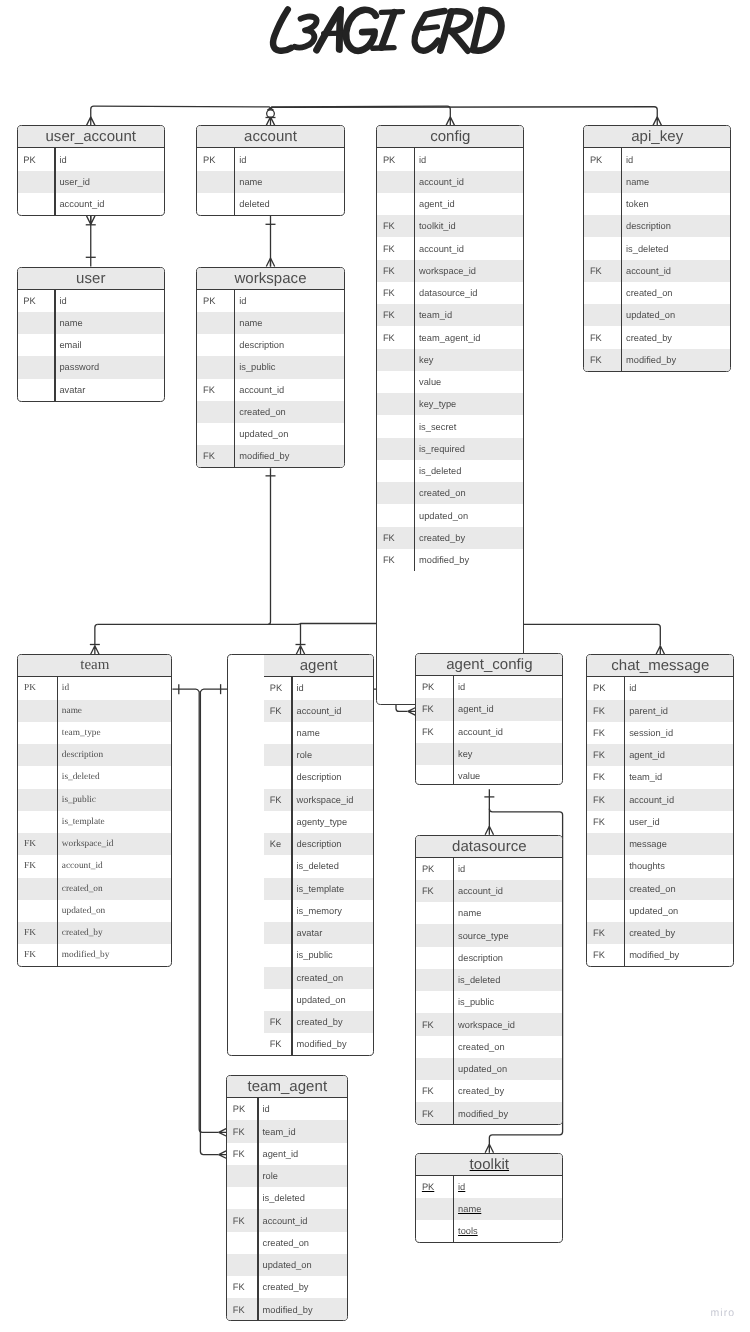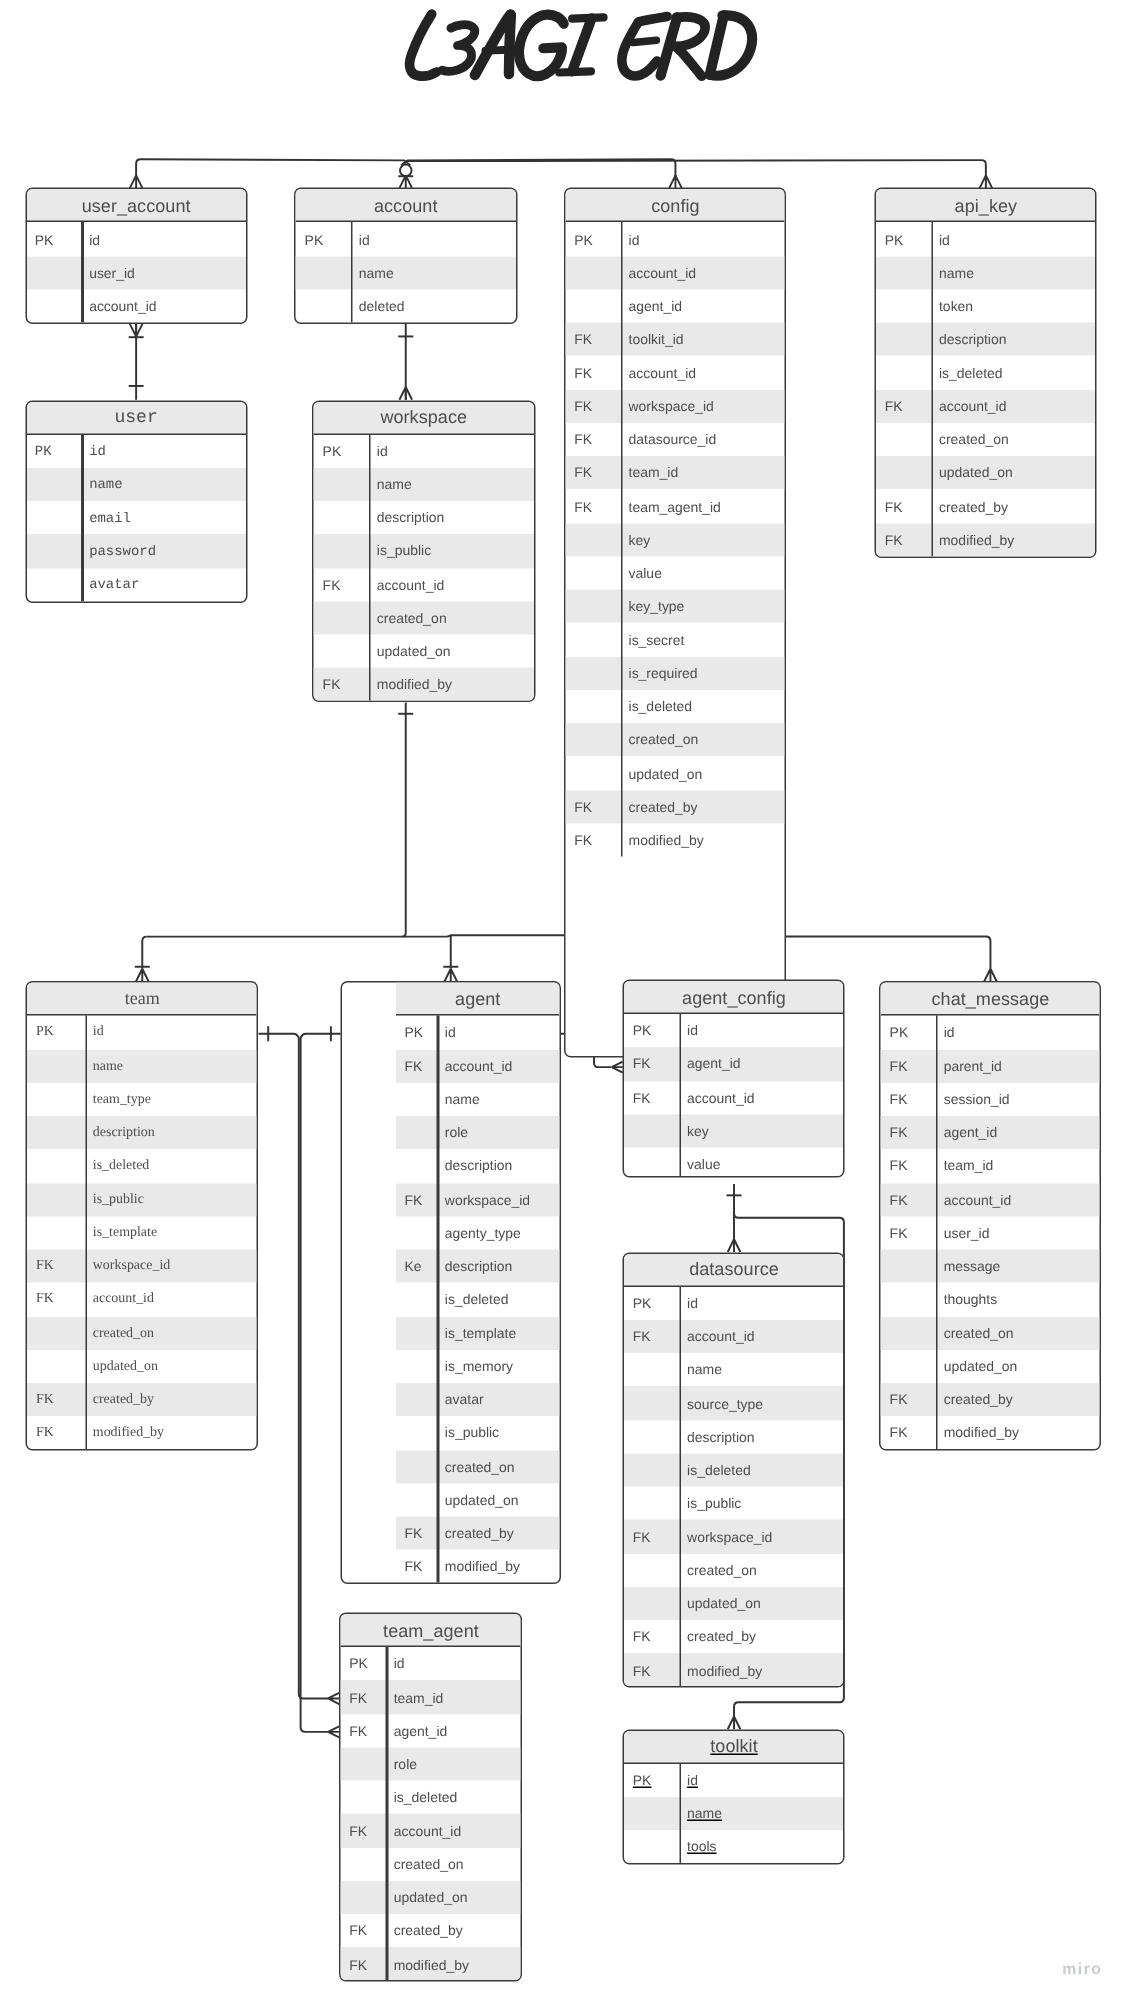--- a/index.html
+++ b/index.html
@@ -6,30 +6,30 @@
   html,body{margin:0;padding:0;}
   body{width:750px;height:1332px;background:#fff;font-family:"Liberation Sans",sans-serif;
        -webkit-font-smoothing:antialiased;text-rendering:geometricPrecision;
        position:relative;overflow:hidden;}
   #canvas{position:absolute;left:0;top:0;width:750px;height:1332px;}
   #connectors{position:absolute;left:0;top:0;width:750px;height:1332px;pointer-events:none;}
   .erd-table{position:absolute;box-sizing:border-box;border:1.45px solid #3a3a3a;border-radius:4.6px;
              background:#fff;overflow:hidden;}
   .tbl-head{box-sizing:border-box;height:22.0px;background:#e9e9e9;border-bottom:1.8px solid #3a3a3a;
             display:flex;align-items:center;justify-content:center;}
-  .tbl-head span{font-size:12px;color:#4d4d4d;letter-spacing:0.04px;}
+  .tbl-head span{font-size:15px;color:#4d4d4d;letter-spacing:0.04px;}
   .tbl-rows{position:relative;z-index:1;}
   .trow{box-sizing:border-box;height:22.25px;display:flex;align-items:center;position:relative;}
   .trow.alt{background:#e9e9e9;}
   .tkey{width:25%;flex:0 0 25%;box-sizing:border-box;padding-left:5.7px;font-size:9.3px;color:#4d4d4d;}
   .tfield{box-sizing:border-box;padding-left:5.3px;font-size:9.3px;color:#4d4d4d;}
   .vdiv{position:absolute;top:0;bottom:0;left:25%;width:1.45px;background:#3a3a3a;z-index:3;}
   #title{position:absolute;left:0;top:0;width:750px;text-align:center;}
   #watermark{position:absolute;right:15px;bottom:13px;font-size:10.5px;color:#c8cad4;
-             letter-spacing:1.0px;font-weight:700;}
+             letter-spacing:1.0px;font-weight:400;}
 </style>
 </head>
 <body>
 
 <div id="canvas">
   <div id="title">
     <svg width="750" height="70" viewBox="0 0 750 70">
     <path d="M287.8,9.4 C283.6,16.0 277.2,28.4 274.4,36.2 C271.4,44.6 273.6,49.8 279.2,50.6 C283.4,51.2 288.2,49.8 291.0,48.0" fill="none" stroke="#232323" stroke-width="6.45" stroke-linecap="round" stroke-linejoin="round"></path>
     <path d="M300.6,18.8 C304.6,16.6 310.8,15.6 314.2,17.4 C318.0,19.4 317.0,23.6 312.6,27.0 C310.2,28.8 307.3,29.9 305.0,30.3 C308.8,30.3 313.2,31.6 314.2,35.2 C315.4,39.6 311.2,44.6 305.2,46.6 C301.6,47.8 297.4,47.9 294.6,46.8" fill="none" stroke="#232323" stroke-width="5.85" stroke-linecap="round" stroke-linejoin="round"></path>
     <path d="M316.6,50.0 C321.0,42.0 334.0,18.0 340.3,9.6" fill="none" stroke="#232323" stroke-width="6.95" stroke-linecap="round" stroke-linejoin="round"></path>
@@ -259,21 +259,21 @@
         <div class="trow">
           <span class="tkey">FK</span>
           <span class="tfield">created_by</span>
         </div>
         <div class="trow alt">
           <span class="tkey">FK</span>
           <span class="tfield">modified_by</span>
         </div>
       </div>
     </div>
-  <div class="erd-table" id="tbl-user" style="left:16.5px;top:266.5px;width:148.5px;height:135.0px;font-family:Liberation Mono, monospace;">
+  <div class="erd-table" id="tbl-user" style="left:16.5px;top:266.5px;width:148.5px;height:135.0px;">
       <div class="tbl-head">
         <span>user</span>
       </div>
       <div class="tbl-rows">
         <div class="vdiv"></div>
         <div class="trow">
           <span class="tkey">PK</span>
           <span class="tfield">id</span>
         </div>
         <div class="trow alt">
@@ -287,21 +287,21 @@
         <div class="trow alt">
           <span class="tkey"></span>
           <span class="tfield">password</span>
         </div>
         <div class="trow">
           <span class="tkey"></span>
           <span class="tfield">avatar</span>
         </div>
       </div>
     </div>
-  <div class="erd-table" id="tbl-workspace" style="left:196.4px;top:266.5px;width:148.2px;height:201.75px;margin-left:12px;">
+  <div class="erd-table" id="tbl-workspace" style="left:196.4px;top:266.5px;width:148.2px;height:201.75px;">
       <div class="tbl-head">
         <span>workspace</span>
       </div>
       <div class="tbl-rows">
         <div class="vdiv"></div>
         <div class="trow">
           <span class="tkey">PK</span>
           <span class="tfield">id</span>
         </div>
         <div class="trow alt">

